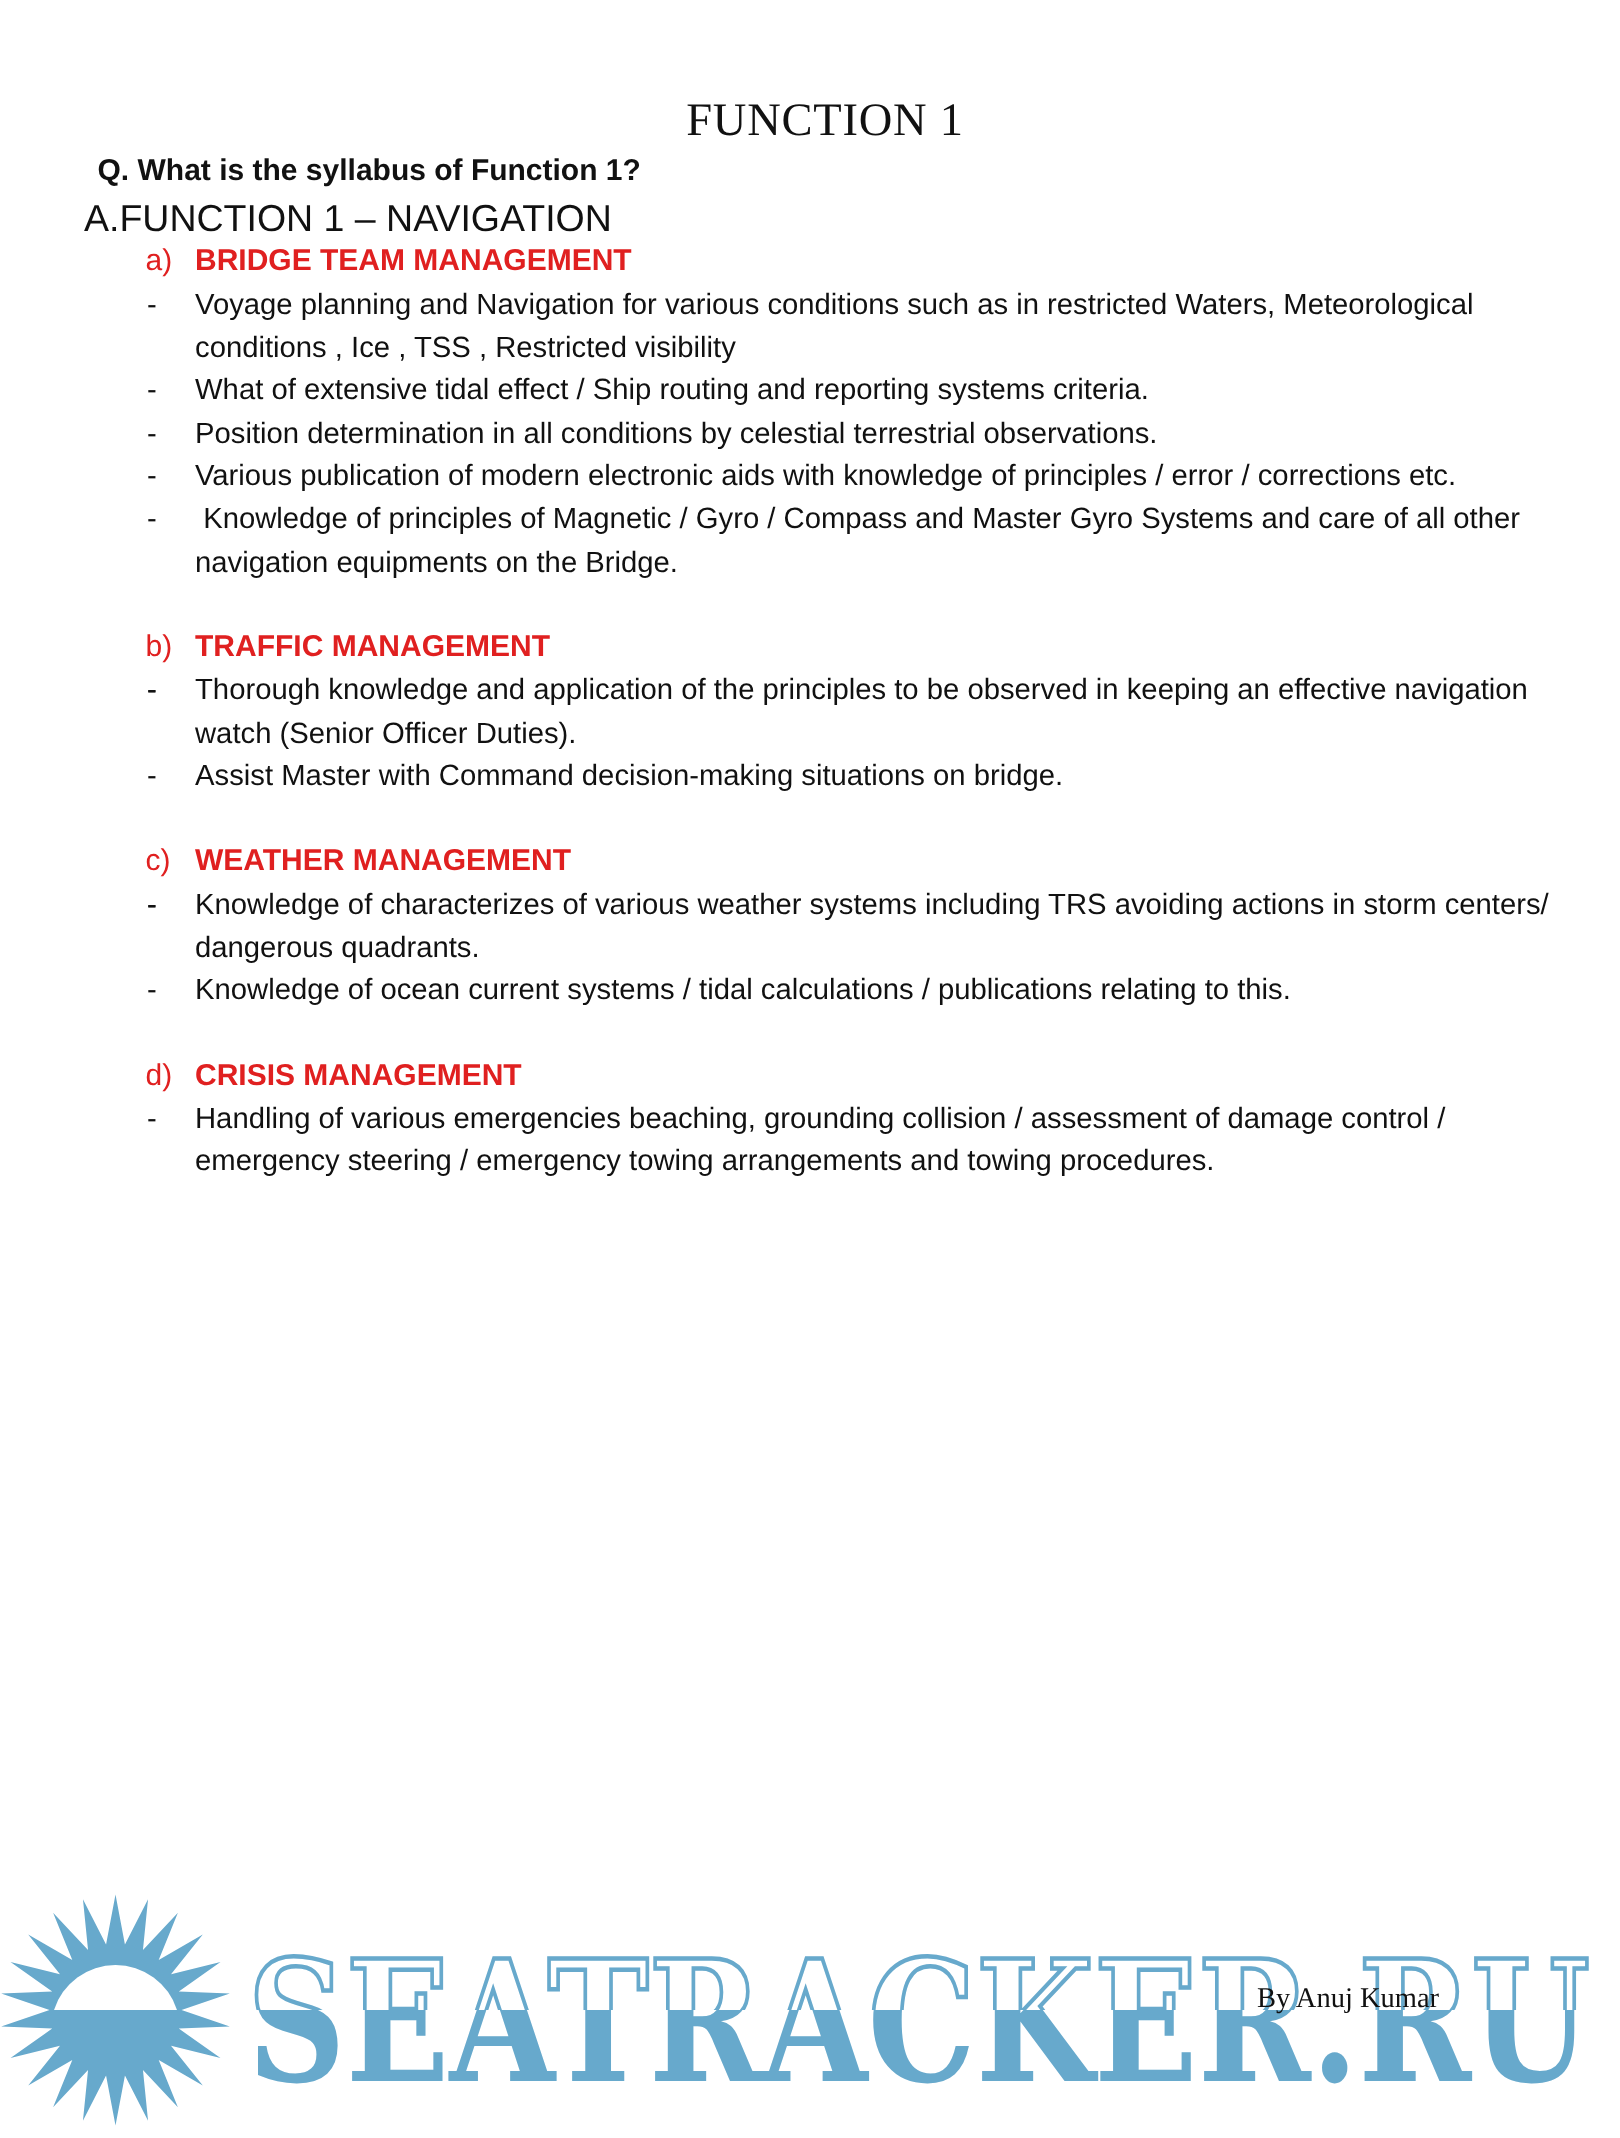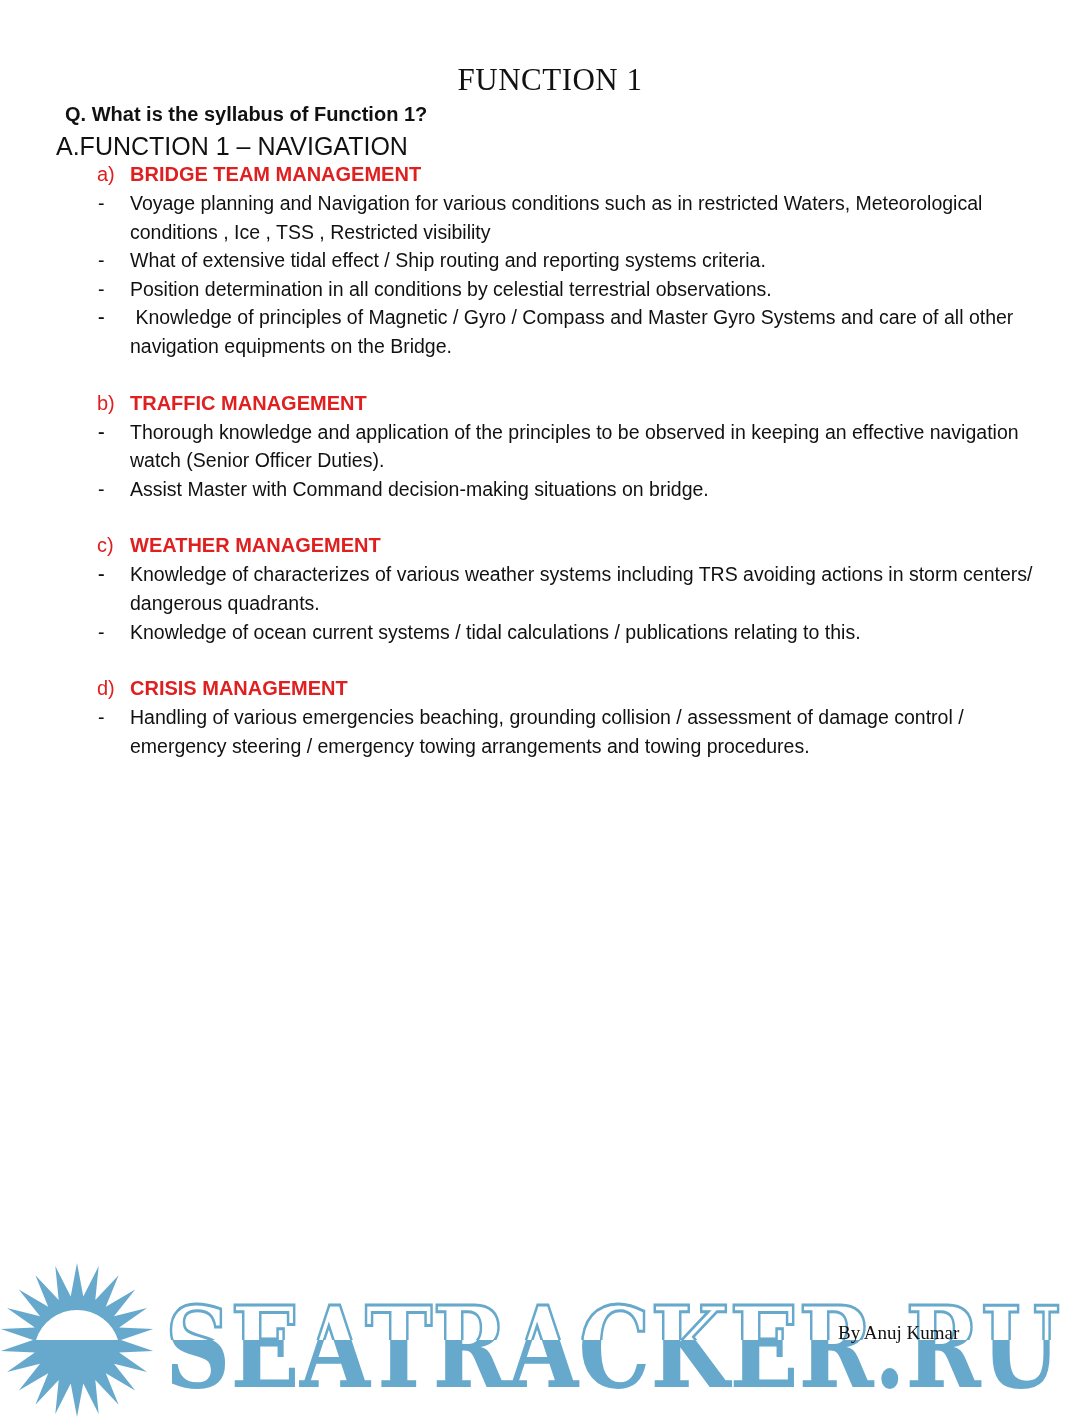--- a/index.html
+++ b/index.html
@@ -57,21 +57,21 @@
 <div class="content">
 
   <div class="section">
     <div class="sec-head">
       <span class="sec-letter">a)</span>
       <span class="sec-title">BRIDGE TEAM MANAGEMENT</span>
     </div>
     <div class="bullet"><span class="dash">-</span><span>Voyage planning and Navigation for various conditions such as in restricted Waters, Meteorological conditions , Ice , TSS , Restricted visibility</span></div>
     <div class="bullet"><span class="dash">-</span><span>What of extensive tidal effect / Ship routing and reporting systems criteria.</span></div>
     <div class="bullet"><span class="dash">-</span><span>Position determination in all conditions by celestial terrestrial observations.</span></div>
-    <div class="bullet"><span class="dash">-</span></div>
+    <div class="bullet"><span class="dash">-</span><span>Various publication of modern electronic aids with knowledge of principles / error / corrections etc.</span></div>
     <div class="bullet" style="white-space:pre-wrap"><span class="dash">-</span><span> Knowledge of principles of Magnetic / Gyro / Compass and Master Gyro Systems and care of all other navigation equipments on the Bridge.</span></div>
   </div>
 
   <div class="section">
     <div class="sec-head">
       <span class="sec-letter">b)</span>
       <span class="sec-title">TRAFFIC MANAGEMENT</span>
     </div>
     <div class="bullet"><span class="dash">-</span></div>
     <div class="bullet"><span class="dash">-</span><span>Thorough knowledge and application of the principles to be observed in keeping an effective navigation watch (Senior Officer Duties).</span></div>

